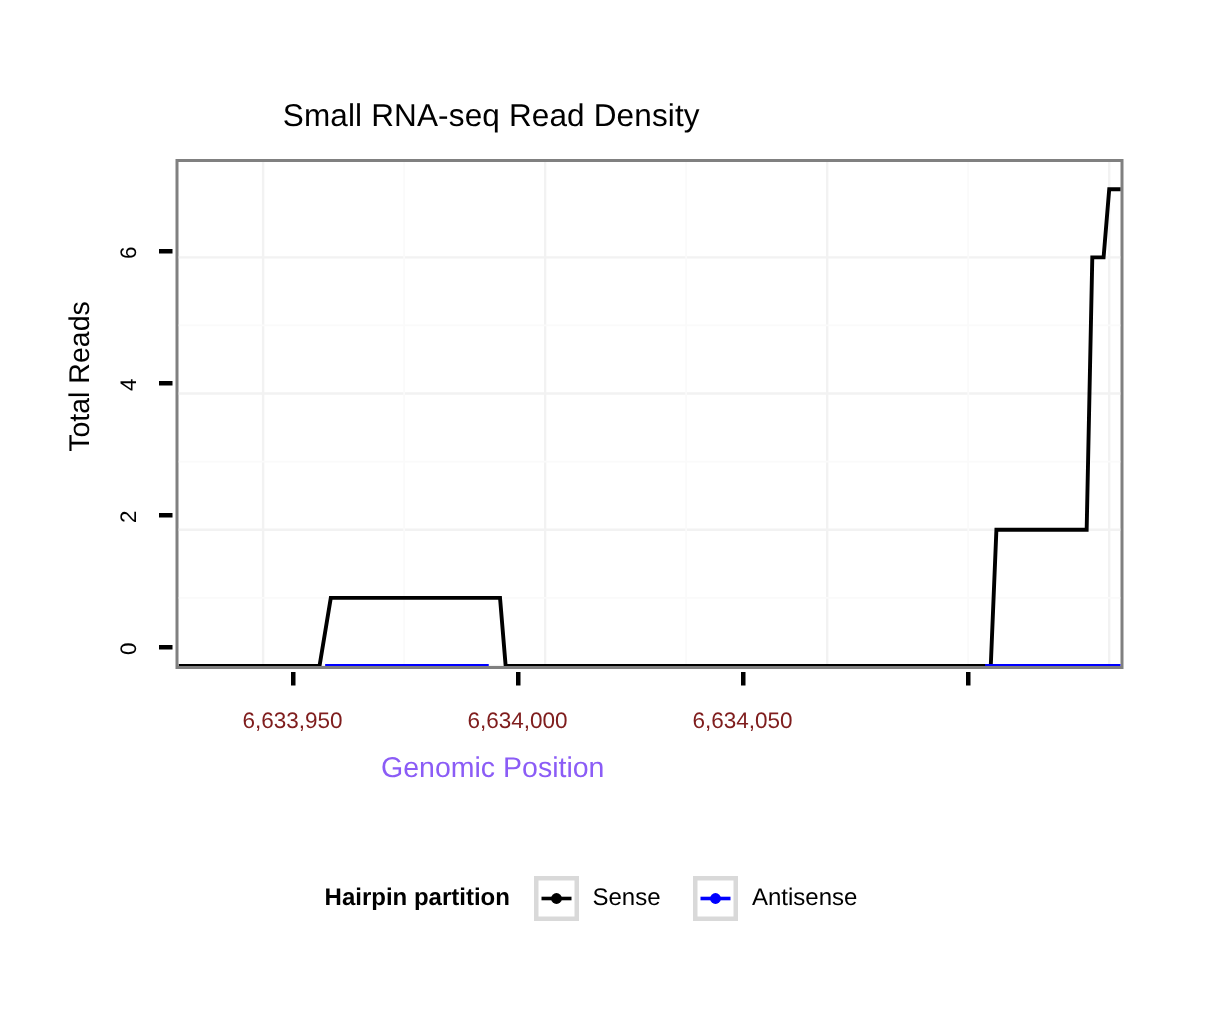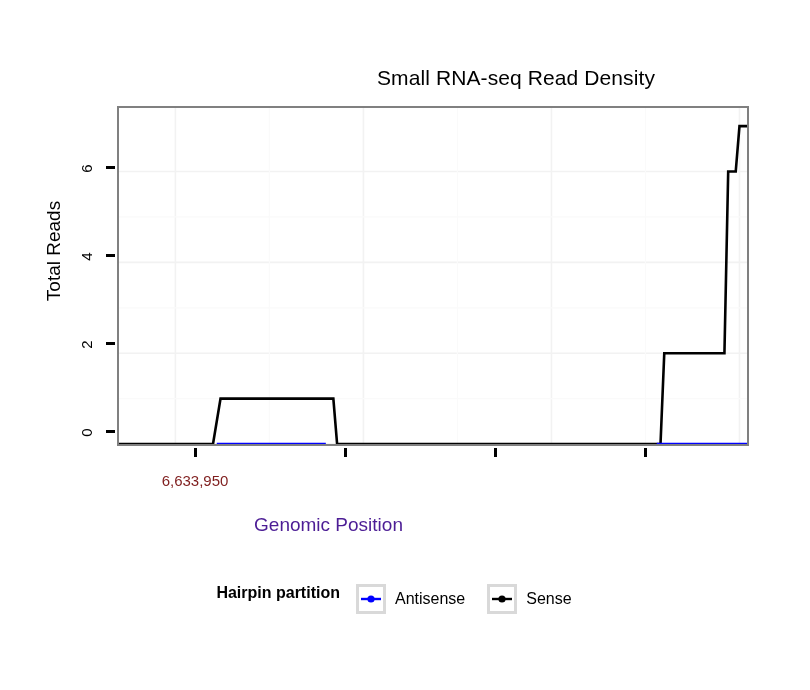--- a/index.html
+++ b/index.html
@@ -25,21 +25,21 @@
     height: 690px;
     background: #ffffff;
   }
 
   
   #chart-title {
     position: absolute;
     left: 0;
     top: 66px;
     width: 655px;
-    text-align: right;
+    text-align: center;
     font-size: 21px;
     font-weight: normal;
     letter-spacing: 0.1px;
     color: #000000;
     white-space: nowrap;
   }
 
   
   #y-axis-title {
     position: absolute;
@@ -49,25 +49,25 @@
     text-align: center;
     font-size: 19px;
     color: #000000;
     transform: rotate(-90deg);
     transform-origin: center center;
     white-space: nowrap;
   }
   #x-axis-title {
     position: absolute;
     left: 0;
-    top: 514px;
+    top: 502px;
     width: 657px;
     text-align: center;
     font-size: 19px;
-    color: #4c1d95;
+    color: #8b5cf6;
     white-space: nowrap;
   }
 
   
   #plot-panel {
     position: absolute;
     left: 117px;
     top: 106px;
     width: 632px;
     height: 340px;
@@ -116,20 +116,21 @@
     top: 448px;
   }
 
   
   #legend {
     position: absolute;
     left: 0;
     top: 584px;
     width: 810px;
     display: flex;
+    align-items: center;
     justify-content: center;
     gap: 0px;
   }
   #legend-title {
     font-size: 16px;
     font-weight: bold;
     color: #000000;
     white-space: nowrap;
     margin-right: 16px;
   }
@@ -175,20 +176,22 @@
   <div class="y-tick-label" style="left:71px; top:248px;">4</div>
   <div class="y-tick-label" style="left:71px; top:336px;">2</div>
   <div class="y-tick-label" style="left:71px; top:424px;">0</div>
 
   <div class="x-tick-mark" style="left:194px;"></div>
   <div class="x-tick-mark" style="left:344px;"></div>
   <div class="x-tick-mark" style="left:494px;"></div>
   <div class="x-tick-mark" style="left:644px;"></div>
 
   <div class="x-tick-label" style="left:125px;">6,633,950</div>
+  <div class="x-tick-label" style="left:275px;">6,634,000</div>
+  <div class="x-tick-label" style="left:425px;">6,634,050</div>
 
   <div id="plot-panel">
     <svg id="plot-svg" width="628" height="336" viewBox="0 0 628 336">
       <g id="gridlines">
           <line x1="0" y1="336" x2="628" y2="336" stroke="#f2f2f2" stroke-width="1.6"></line>
           <line x1="0" y1="245.18918918918922" x2="628" y2="245.18918918918922" stroke="#f2f2f2" stroke-width="1.6"></line>
           <line x1="0" y1="154.37837837837841" x2="628" y2="154.37837837837841" stroke="#f2f2f2" stroke-width="1.6"></line>
           <line x1="0" y1="63.56756756756761" x2="628" y2="63.56756756756761" stroke="#f2f2f2" stroke-width="1.6"></line>
           <line x1="56.40718562874252" y1="0" x2="56.40718562874252" y2="336" stroke="#f2f2f2" stroke-width="1.6"></line>
           <line x1="244.4311377245509" y1="0" x2="244.4311377245509" y2="336" stroke="#f2f2f2" stroke-width="1.6"></line>
@@ -210,31 +213,31 @@
       </g>
     </svg>
   </div>
 
   <div id="legend">
     <div id="legend-title">Hairpin partition</div>
 
     <div class="legend-entry">
       <div class="legend-key">
         <svg width="22" height="22" viewBox="0 0 22 22">
+          <line x1="1" y1="11" x2="21" y2="11" stroke="#000000" stroke-width="2.4"></line>
+          <circle cx="11" cy="11" r="3.6" fill="#000000"></circle>
+        </svg>
+      </div>
+      <div class="legend-label">Sense</div>
+    </div>
+
+    <div class="legend-entry">
+      <div class="legend-key">
+        <svg width="22" height="22" viewBox="0 0 22 22">
           <line x1="1" y1="11" x2="21" y2="11" stroke="#0000ff" stroke-width="2.4"></line>
           <circle cx="11" cy="11" r="3.6" fill="#0000ff"></circle>
         </svg>
       </div>
       <div class="legend-label">Antisense</div>
     </div>
-
-    <div class="legend-entry">
-      <div class="legend-key">
-        <svg width="22" height="22" viewBox="0 0 22 22">
-          <line x1="1" y1="11" x2="21" y2="11" stroke="#000000" stroke-width="2.4"></line>
-          <circle cx="11" cy="11" r="3.6" fill="#000000"></circle>
-        </svg>
-      </div>
-      <div class="legend-label">Sense</div>
-    </div>
   </div>
 
 </div>
 
 </body></html>

